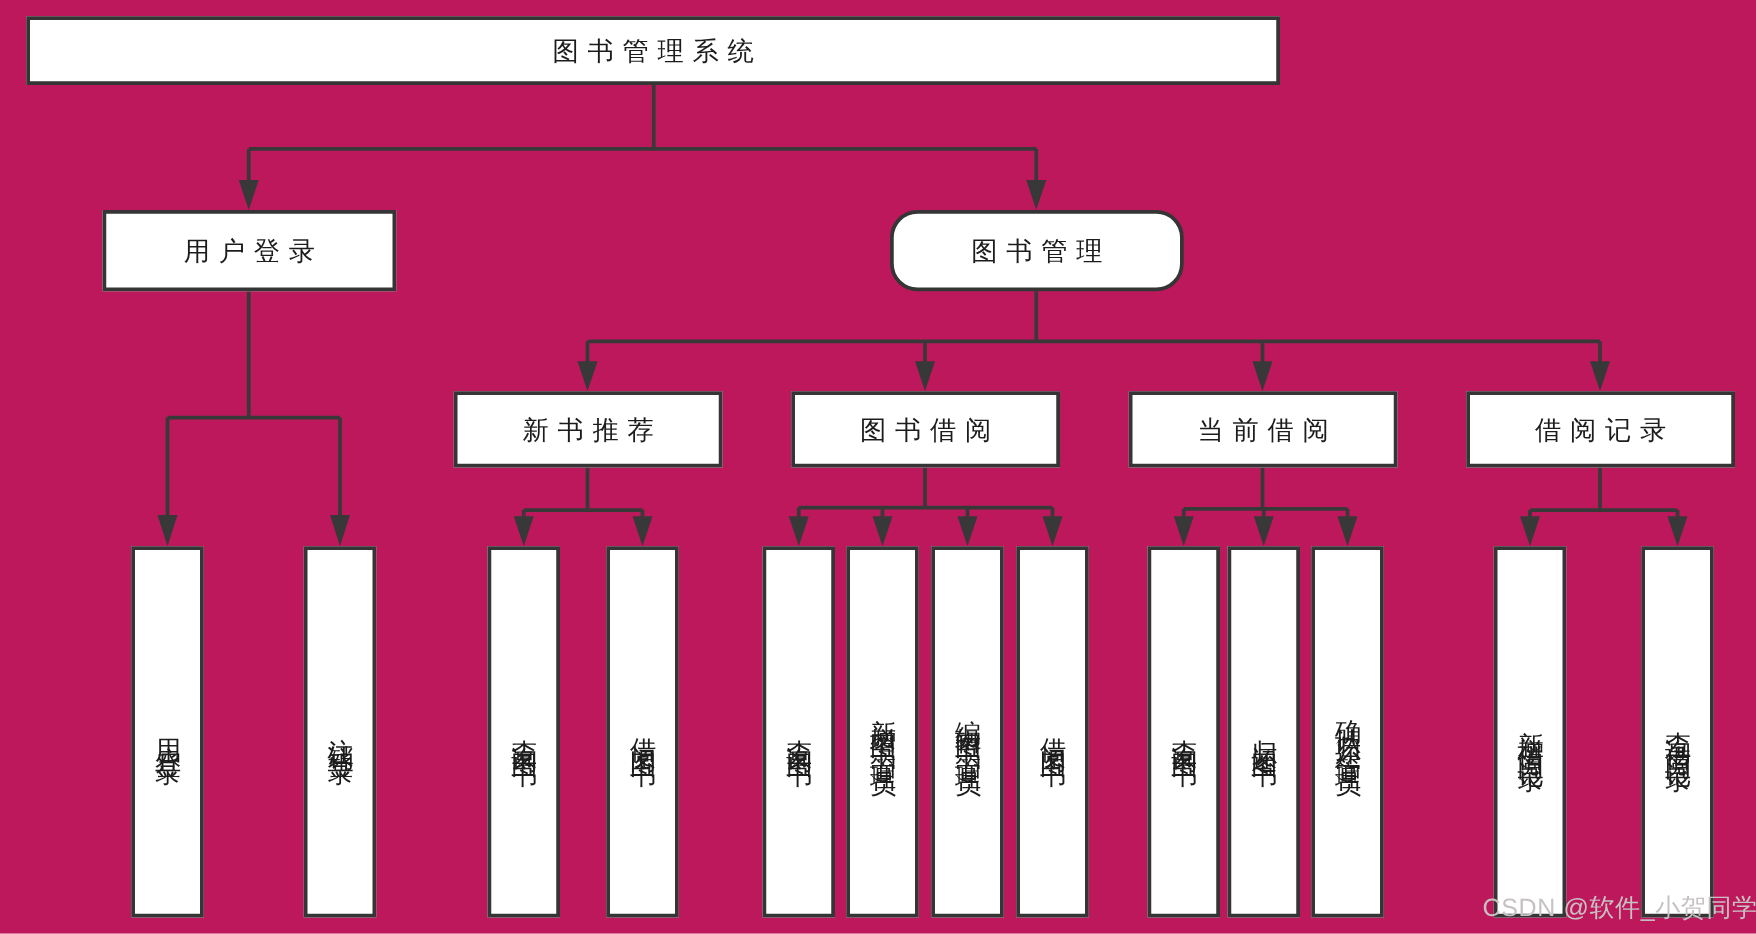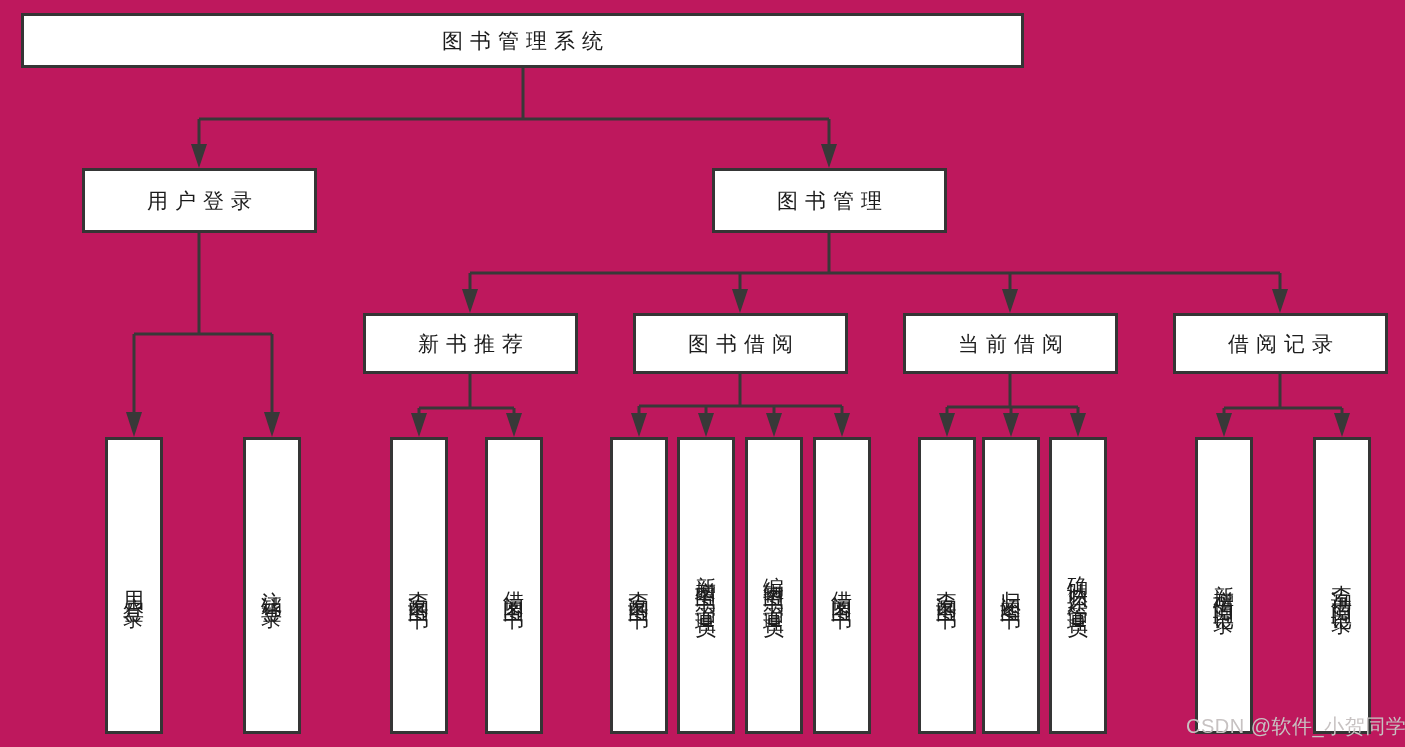--- a/index.html
+++ b/index.html
@@ -27,21 +27,21 @@
   .v-node{
     writing-mode:vertical-rl;
     letter-spacing:6px;
     top:437px;width:58px;height:297px;
     line-height:1.0;
   }
   
   #n-root{left:21px;top:13px;width:1003px;height:55px;}
   
   #n-user-login{left:82px;top:168px;width:235px;height:65px;}
-  #n-book-mgmt{left:712px;top:168px;width:235px;height:65px;}
+  #n-book-mgmt{left:712px;top:168px;width:235px;height:65px;border-radius:22px;}
   
   .l3{top:313px;width:215px;height:61px;}
   #n-new-book-rec{left:363px;}
   #n-book-borrow{left:633px;text-align:right;}
   #n-current-borrow{left:903px;}
   #n-borrow-records{left:1173px;}
   
   #n-leaf-user-login{left:105px;}
   #n-leaf-logout{left:243px;}
   #n-leaf-query-rec{left:390px;}

